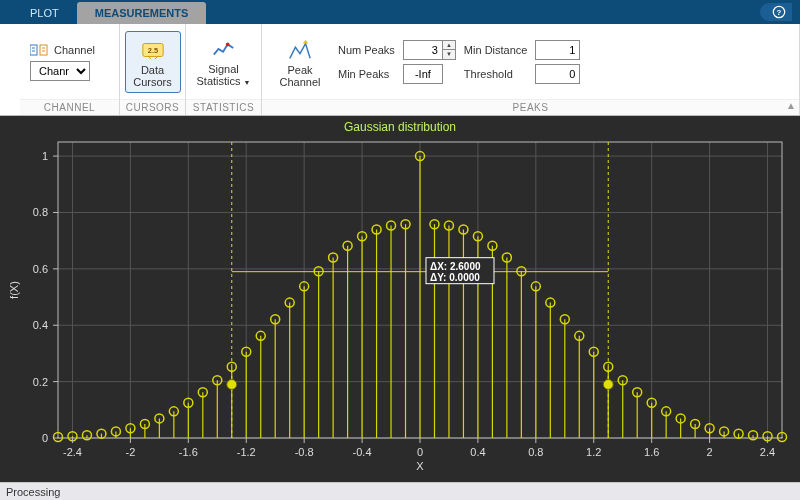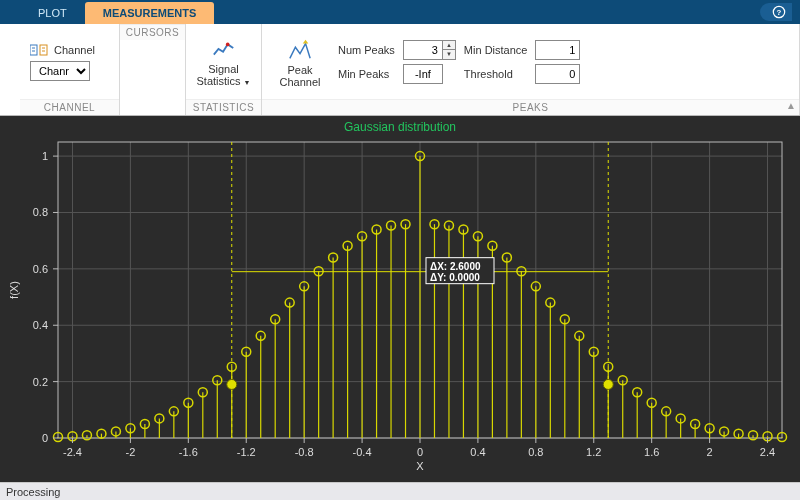--- a/index.html
+++ b/index.html
@@ -1,20 +1,20 @@
 <!DOCTYPE html>
 <html><head>
 <meta charset="utf-8">
 <style>
   * { box-sizing: border-box; margin: 0; padding: 0; }
   body { width:800px; height:500px; font-family: "Segoe UI", Arial, sans-serif; font-size:12px; color:#333; background:#f0f0f0; overflow:hidden; display:flex; flex-direction:column;}
   
-  .tabbar { background:#0d4b78; height:24px; display:flex; align-items:flex-end; padding-left:20px; position:relative;}
+  .tabbar { background:#0d4b78; height:24px; display:flex; align-items:flex-end; padding-left:12px; position:relative;}
   .tab { height:22px; line-height:22px; padding:0 18px; font-size:11px; color:#cfe8f7; cursor:pointer; border-top-left-radius:3px;border-top-right-radius:3px;}
-  .tab.active { background:#fdba74; color:#0d4b78; font-weight:600;}
+  .tab.active { background:#a3a3a3; color:#0d4b78; font-weight:600;}
   .help-btn { position:absolute; right:8px; top:3px; width:32px; height:18px; background:#1a5e93; border-radius:9px 0 0 9px; display:flex; align-items:center; justify-content:flex-end; padding-right:6px;}
   .help-btn svg{width:14px;height:14px;}
   
   .toolstrip { background:#fff; border-bottom:1px solid #b8b8b8; display:flex; height:92px;padding-left:20px;}
   .section { border-right:1px solid #d8d8d8; display:flex; flex-direction:column; }
   .section-body{flex:1; display:flex; align-items:center; padding:6px 10px; gap:10px;}
   .section-label{ height:16px; line-height:16px; text-align:center; font-size:10px; color:#888; letter-spacing:0.5px; border-top:1px solid #eee; background:#fafafa;}
   .big-btn{ display:flex; flex-direction:column; align-items:center; justify-content:center; width:56px; height:62px; cursor:pointer; border:1px solid transparent; border-radius:3px; padding-top:4px; font-size:11px; color:#333; text-align:center; line-height:12px;}
   .big-btn.active{ background:#e8f0fa; border-color:#3b7abf;}
   .big-btn svg{width:24px;height:22px;margin-bottom:3px;}
@@ -22,21 +22,21 @@
   select,input[type=text]{font-size:11px;padding:1px 4px;border:1px solid #888;background:#fff;height:20px;}
   .num-input{width:40px;text-align:right;}
   .spinner{display:flex;align-items:center;}
   .spin-btns{display:flex;flex-direction:column;border:1px solid #888;border-left:none;height:20px;}
   .spin-btns div{width:12px;height:9px;display:flex;align-items:center;justify-content:center;font-size:6px;color:#444;cursor:pointer;background:#f3f3f3;}
   .spin-btns div:first-child{border-bottom:1px solid #888;}
   .peak-grid{display:grid; grid-template-columns:auto auto auto auto; column-gap:8px; row-gap:4px; align-items:center;}
   .collapse{position:absolute; right:4px; top:100px; font-size:10px; color:#999;}
   
   .chartwrap{flex:1; background:#2b2b2b; position:relative; overflow:hidden;}
-  .chart-title{color:#22c55e; text-align:center; font-size:12px; padding-top:4px;}
+  .chart-title{color:#bef264; text-align:center; font-size:12px; padding-top:4px;}
   svg.chart{display:block;}
   .statusbar{height:18px; line-height:18px; background:#e8e8ec; color:#333; font-size:11px; padding-left:6px; border-top:1px solid #c8c8c8;}
   .grid line{stroke:#555;stroke-width:1;}
   .frame{stroke:#bbb;fill:none;}
   .stem{stroke:#d8d800;stroke-width:1.2;}
   .marker{fill:none;stroke:#d8d800;stroke-width:1.5;}
   .cursor-line{stroke:#e0e000;stroke-dasharray:3 3;stroke-width:1;}
   .cursor-dot{fill:#e0e000;stroke:#606000;stroke-width:1;}
   .delta-line{stroke:#e0e000;stroke-width:1;}
   .tooltip-box{fill:#2b2b2b;stroke:#fff;stroke-width:1;}
@@ -73,20 +73,31 @@
         <span class="field-label">Channel</span>
       </div>
       <select style="width:60px">
         <option>Channel 1</option>
       </select>
     </div>
     <div class="section-label">CHANNEL</div>
   </div>
 
   <div class="section" style="width:66px">
+    <div class="section-body" style="justify-content:center;padding:4px">
+      <div class="big-btn active">
+        <svg viewBox="0 0 26 20">
+            <rect x="2" y="3" width="22" height="14" rx="2" fill="#ffe680" stroke="#cc9900"></rect>
+            <text x="13" y="13" font-size="8" text-anchor="middle" fill="#805500" font-weight="bold">2.5</text>
+            <path d="M8 17 l3 3 M18 17 l-3 3" stroke="#cc9900" fill="none"></path>
+          </svg>
+        <span>Data</span>
+        <span>Cursors</span>
+      </div>
+    </div>
     <div class="section-label">CURSORS</div>
   </div>
 
   <div class="section" style="width:76px">
     <div class="section-body" style="justify-content:center;padding:4px">
       <div class="big-btn">
         <svg viewBox="0 0 26 20">
             <polyline points="2,16 7,10 12,13 17,5 23,9" fill="none" stroke="#3b7abf" stroke-width="2"></polyline>
             <circle cx="17" cy="5" r="2" fill="#d02020"></circle>
           </svg>

